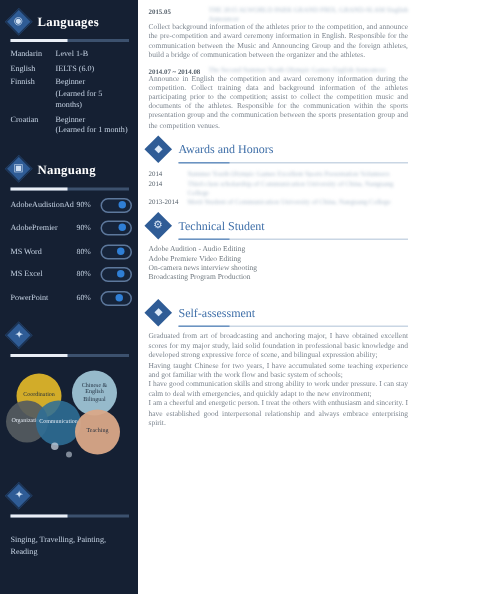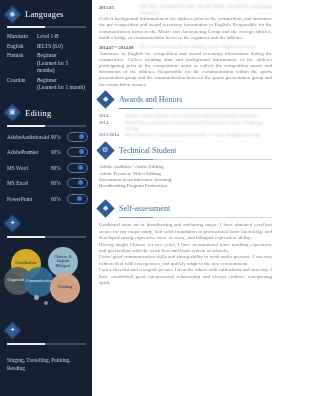--- a/index.html
+++ b/index.html
@@ -32,21 +32,21 @@
     transform:rotate(45deg);
     margin-right:6px;
     display:flex;align-items:center;justify-content:center;
     box-shadow:0 0 0 1px #1b3354 inset;
   }
   .diamond .gl{
     transform:rotate(-45deg);
     font-size:7px;line-height:7px;color:#cfe0f4;
   }
   .side-title{
-    font-size:8.5px;font-weight:normal;color:#ffffff;
+    font-size:8.5px;font-weight:bold;color:#ffffff;
     letter-spacing:.2px;white-space:nowrap;
   }
   .rule{
     margin:2px 6px 5px 7px;height:2px;background:#3c516e;position:relative;
   }
   .rule:before{
     content:"";position:absolute;left:0;top:0;height:2px;width:48%;background:#e9eef6;
   }
 
   
@@ -152,21 +152,21 @@
           </span>
         </div>
       </div>
     </div>
 
     <div class="side-section" style="margin-top:11px;">
       <div class="side-head">
         <span class="diamond">
             <span class="gl">▣</span>
           </span>
-        <span class="side-title">Editing</span>
+        <span class="side-title">Nanguang</span>
       </div>
       <div class="rule"></div>
       <div class="sw-list">
         <div class="sw-row">
           <span class="sw-name">AdobeAudistionAd</span>
           <span class="sw-pct">90%</span>
           <span class="toggle">
               <i style="left:11px;"></i>
             </span>
         </div>

